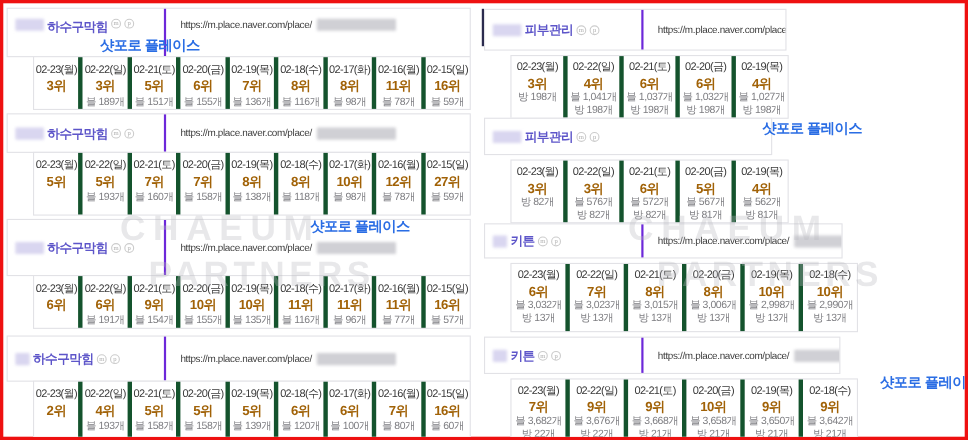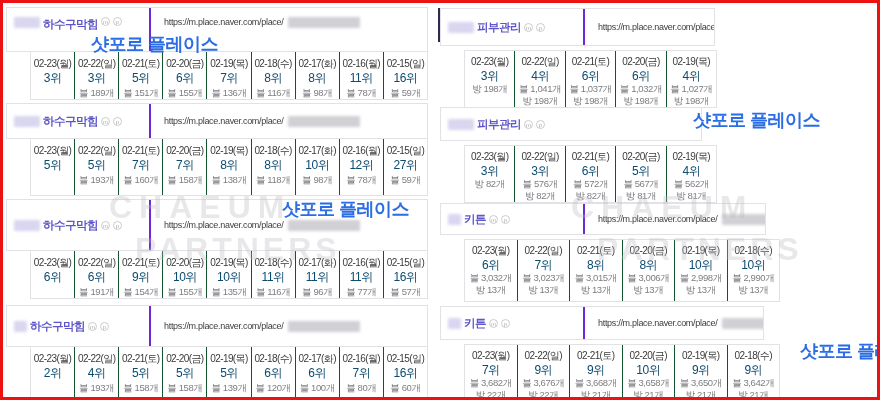--- a/index.html
+++ b/index.html
@@ -21,46 +21,46 @@
 
   .panel-hdr{display:flex;border:1px solid #e2e2e6;background:#fff;flex:none;height:34px;}
   .pos-L1 .panel-hdr{height:43px;}
   .pos-L3 .panel-hdr{height:50px;}
   .pos-L4 .panel-hdr{height:40px;}
   .pos-R1 .panel-hdr{height:36px;}
   .pos-R2 .panel-hdr{height:32px;}
   .pos-R3 .panel-hdr{height:30px;}
   .pos-R4 .panel-hdr{height:32px;}
 
-  .kw-cell{width:135px;flex:none;display:flex;align-items:center;padding-left:7px;gap:3px;overflow:hidden;}
+  .kw-cell{width:135px;flex:none;display:flex;align-items:center;padding-left:7px;gap:3px;overflow:hidden;font-family:Liberation Serif, serif;}
   .url-cell{flex:1;border-left:2px solid #6d28d9;display:flex;align-items:center;padding-left:13px;gap:5px;overflow:hidden;}
   .pos-L1 .kw-cell,.pos-L1 .url-cell{align-items:flex-start;padding-top:9px;}
 
   .kw-chip{width:26px;height:11px;background:#d9d6f0;filter:blur(1.5px);flex:none;border-radius:1px;}
   .pos-L4 .kw-chip,.pos-R3 .kw-chip,.pos-R4 .kw-chip{width:13px;}
   .url-chip{width:72px;height:11px;background:#d0d0d5;filter:blur(1.6px);flex:none;border-radius:1px;}
   .kw-label{color:#5d55c9;font-weight:bold;font-size:11.5px;letter-spacing:-0.5px;white-space:nowrap;}
   .badge{width:9px;height:9px;border:1px solid #cccccc;border-radius:50%;color:#b0b0b0;
          font-size:6px;line-height:9px;text-align:center;flex:none;box-sizing:border-box;}
   .url-text{font-size:9px;letter-spacing:-0.3px;color:#3c3c3c;white-space:nowrap;text-decoration:none;}
 
   .panel-tbl{display:flex;border:1px solid #e2e2e6;background:#fff;flex:1;margin-top:-1px;margin-left:24px;}
   .tbl-5{width:251px;flex:1;margin-top:4px;}
   .tbl-6{width:314px;flex:1;margin-top:4px;}
-  .col{flex:1;text-align:center;padding-top:4px;border-left:1px solid #14532d;display:flex;flex-direction:column;min-width:0;}
+  .col{flex:1;text-align:center;padding-top:4px;border-left:4px solid #14532d;display:flex;flex-direction:column;min-width:0;}
   .col:first-child{border-left:none;}
   .c-date{font-size:10px;letter-spacing:-0.6px;color:#3a3a3a;line-height:15px;white-space:nowrap;}
-  .c-rank{font-size:12px;font-weight:normal;color:#0c4a6e;line-height:15px;letter-spacing:-0.5px;}
+  .c-rank{font-size:12px;font-weight:bold;color:#a16207;line-height:15px;letter-spacing:-0.5px;}
   .c-count{font-size:9.5px;letter-spacing:-0.4px;color:#7e7e82;line-height:13px;white-space:nowrap;}
   .tbl-5 .c-date,.tbl-6 .c-date{line-height:14px;}
   .tbl-5 .c-rank,.tbl-6 .c-rank{line-height:14px;}
   .tbl-5 .c-count,.tbl-6 .c-count{line-height:12px;}
 
   
-  .splace{position:absolute;color:#2a6de4;font-weight:bold;font-size:18px;letter-spacing:-0.5px;z-index:30;white-space:nowrap;}
+  .splace{position:absolute;color:#2a6de4;font-weight:bold;font-size:13px;letter-spacing:-0.5px;z-index:30;white-space:nowrap;}
   .sp1{left:88px;top:29px;}
   .sp2{left:279px;top:194px;}
   .sp3{left:690px;top:105px;}
   .sp4{left:797px;top:336px;}
 
   .wm{position:absolute;z-index:40;pointer-events:none;color:rgba(184,184,190,0.33);
       font-weight:bold;line-height:1;white-space:nowrap;}
   .wm-l1{font-size:32px;letter-spacing:7px;display:block;}
   .wm-l2{font-size:32px;letter-spacing:4px;display:block;margin-top:10px;margin-left:26px;}
   .wm-left{left:106px;top:188px;}

